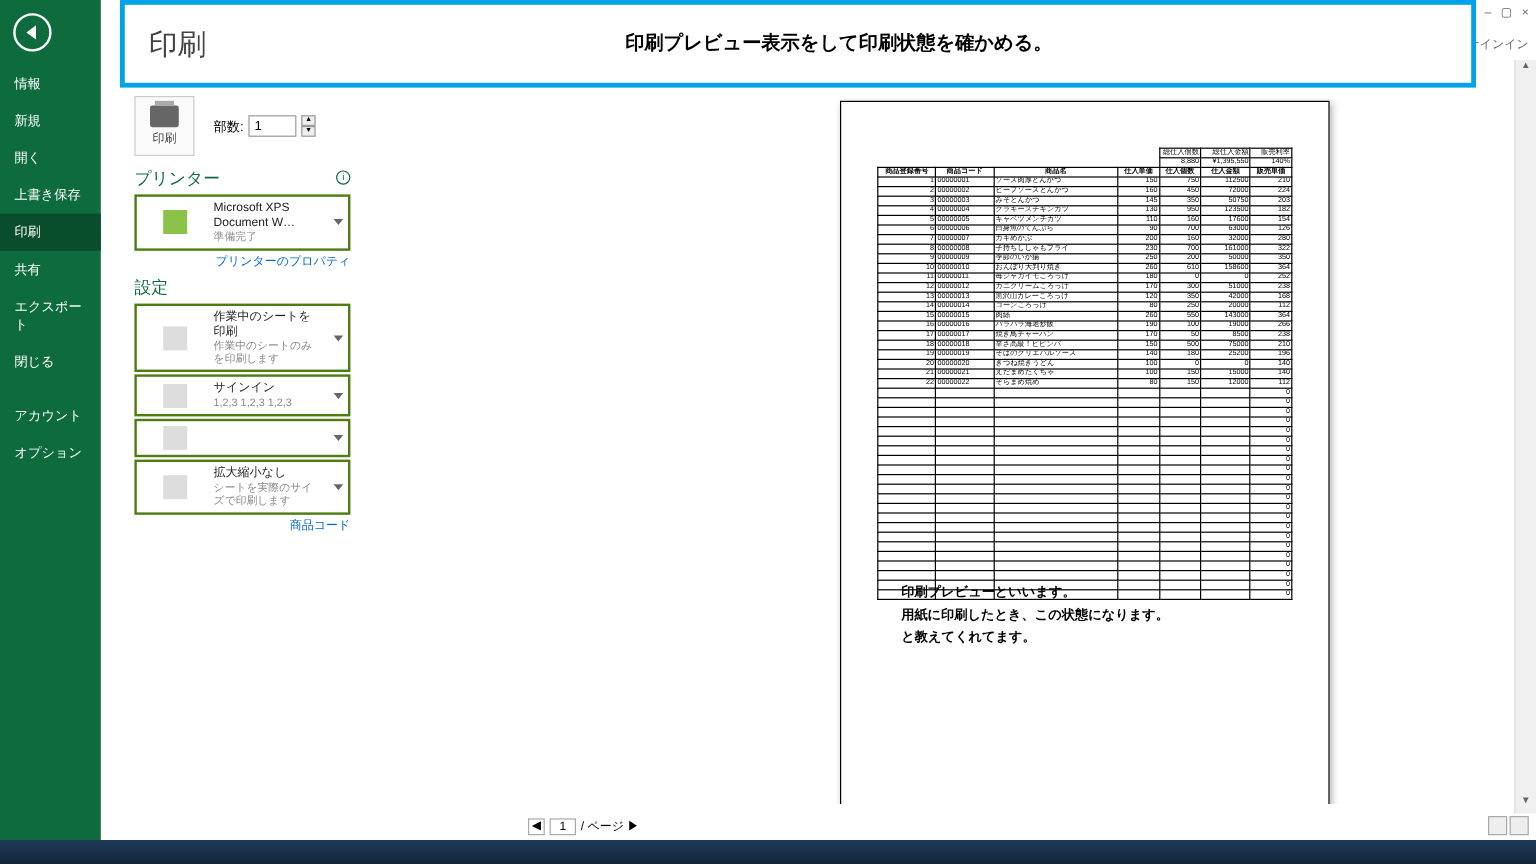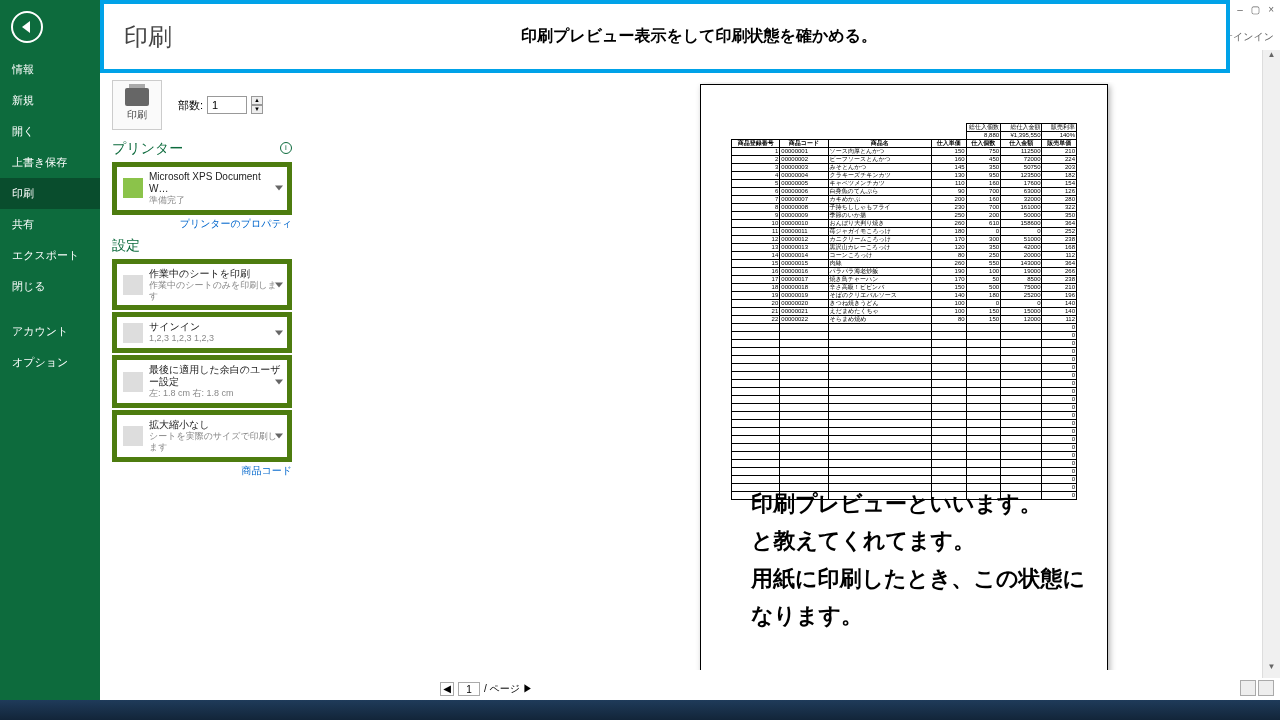--- a/index.html
+++ b/index.html
@@ -1,19 +1,19 @@
 <!DOCTYPE html>
 <html><head>
 <meta charset="utf-8">
 <style>
   * { box-sizing: border-box; margin: 0; padding: 0; }
   body { font-family: "Meiryo UI", "Yu Gothic", sans-serif; font-size: 11px; background: #fff; width: 1280px; height: 720px; overflow: hidden; position: relative; }
   
   
-  .sidebar { position:absolute; left:0; top:0; width:100px; height:700px; background:#0d6b3d; color:#fff; }
+  .sidebar { position:absolute; left:0; top:0; width:84px; height:700px; background:#0d6b3d; color:#fff; }
   .sidebar .back { width:54px; height:54px; display:flex; align-items:center; justify-content:center; }
   .sidebar .back .circle { width:32px; height:32px; border:2px solid #fff; border-radius:50%; display:flex; align-items:center; justify-content:center; }
   .sidebar .back .arrow { width:0; height:0; border-top:6px solid transparent; border-bottom:6px solid transparent; border-right:8px solid #fff; margin-right:2px; }
   .sidebar .item { padding:8px 12px; font-size:11px; cursor:pointer; }
   .sidebar .item.sel { background:#094d2d; }
   .sidebar .gap { height:14px; }
 
   
   .winctrl { position:absolute; right:6px; top:4px; font-size:10px; color:#666; display:flex; gap:8px; align-items:center; }
   .winctrl span { cursor:pointer; }
@@ -29,39 +29,39 @@
   .printgroup { display:flex; align-items:center; gap:16px; margin-bottom:10px; }
   .printbtn { width:50px; height:50px; border:1px solid #ccc; display:flex; flex-direction:column; align-items:center; justify-content:center; font-size:10px; color:#444; background:#fafafa; }
   .printbtn .picon { width:24px; height:18px; background:#666; border-radius:2px; margin-bottom:2px; position:relative; }
   .printbtn .picon:before { content:""; position:absolute; top:-4px; left:4px; right:4px; height:4px; background:#aaa; }
   .copies { display:flex; align-items:center; gap:4px; font-size:11px; }
   .copies input { width:40px; height:18px; font-size:11px; padding:0 4px; border:1px solid #999; }
   .spin { display:flex; flex-direction:column; }
   .spin div { width:12px; height:9px; border:1px solid #999; font-size:6px; text-align:center; line-height:7px; background:#eee; }
   .sectlabel { color:#0d6b3d; font-size:14px; margin:6px 0 4px; position:relative; }
   .sectlabel .info { position:absolute; right:0; top:2px; width:12px; height:12px; border:1px solid #0d6b3d; border-radius:50%; font-size:8px; text-align:center; color:#0d6b3d; }
-  .optrow { border:5px solid #4d7c0f; background:#fff; padding:4px 6px; display:flex; align-items:center; gap:6px; min-height:32px; position:relative; margin-bottom:2px; }
+  .optrow { border:2px solid #4d7c0f; background:#fff; padding:4px 22px; display:flex; align-items:center; gap:22px; min-height:32px; position:relative; margin-bottom:2px; }
   .optrow .icon { width:20px; height:20px; background:#ddd; flex-shrink:0; }
   .optrow .txt { flex:1; font-size:10px; line-height:1.2; }
   .optrow .txt .t1 { color:#222; }
   .optrow .txt .t2 { color:#888; font-size:9px; }
   .optrow .dd { position:absolute; right:4px; top:50%; transform:translateY(-50%); width:0; height:0; border-left:4px solid transparent; border-right:4px solid transparent; border-top:5px solid #666; }
   .link { color:#0066cc; font-size:10px; text-align:right; margin:2px 0 6px; cursor:pointer; }
   .pgrow { display:flex; align-items:center; gap:4px; font-size:10px; margin-bottom:4px; }
   .pgrow input { width:40px; height:18px; border:1px solid #999; }
 
   
   .preview { position:absolute; left:320px; top:82px; right:20px; bottom:30px; background:#fff; overflow:hidden; }
   .page { position:absolute; left:280px; top:2px; width:408px; height:596px; background:#fff; border:1px solid #000; box-shadow:2px 2px 6px rgba(0,0,0,.3); }
   .sheet { position:absolute; left:30px; top:38px; right:30px; }
   table.data { border-collapse:collapse; width:100%; font-size:6px; table-layout:fixed; }
   table.data td, table.data th { border:1px solid #000; padding:0 1px; height:7px; line-height:7px; overflow:hidden; white-space:nowrap; }
   table.data .r { text-align:right; }
   .sumrow td { text-align:right; }
-  .annot { position:absolute; left:50px; top:400px; font-size:22px; font-weight:bold; line-height:1.7; }
+  .annot { position:absolute; left:50px; top:400px; font-size:11px; font-weight:bold; line-height:1.7; }
 
   
   .pgnav { position:absolute; left:340px; bottom:4px; font-size:10px; display:flex; align-items:center; gap:4px; }
   .pgnav .nb { width:14px; height:14px; border:1px solid #aaa; text-align:center; line-height:12px; }
   .pgnav input { width:22px; height:14px; border:1px solid #aaa; font-size:10px; text-align:center; }
   .zoom { position:absolute; right:6px; bottom:4px; display:flex; gap:2px; }
   .zoom div { width:16px; height:16px; border:1px solid #aaa; background:#eee; }
 
   
   .vscroll { position:absolute; right:0; top:50px; width:18px; bottom:22px; background:#f0f0f0; border-left:1px solid #ddd; }
@@ -153,24 +153,20 @@
     <div class="optrow">
       <div class="icon"></div>
       <div class="txt">
           <div class="t1">サインイン</div>
           <div class="t2">1,2,3   1,2,3   1,2,3</div>
         </div>
       <div class="dd"></div>
     </div>
     <div class="optrow">
       <div class="icon"></div>
-      <div class="txt">
-          <div class="t1">最後に適用した余白のユーザー設定</div>
-          <div class="t2">左: 1.8 cm   右: 1.8 cm</div>
-        </div>
       <div class="dd"></div>
     </div>
     <div class="optrow">
       <div class="icon"></div>
       <div class="txt">
           <div class="t1">拡大縮小なし</div>
           <div class="t2">シートを実際のサイズで印刷します</div>
         </div>
       <div class="dd"></div>
     </div>
@@ -608,22 +604,22 @@
                 <td></td>
                 <td></td>
                 <td></td>
                 <td class="r">0</td>
               </tr>
             </tbody>
         </table>
       </div>
       <div class="annot">
         <div>印刷プレビューといいます。</div>
+        <div>用紙に印刷したとき、この状態になります。</div>
         <div>と教えてくれてます。</div>
-        <div>用紙に印刷したとき、この状態になります。</div>
       </div>
     </div>
   </div>
 
   <div class="pgnav">
     <div class="nb">◀</div>
     <input value="1" style="">
     <span>/ ページ ▶</span>
   </div>
   <div class="zoom">

